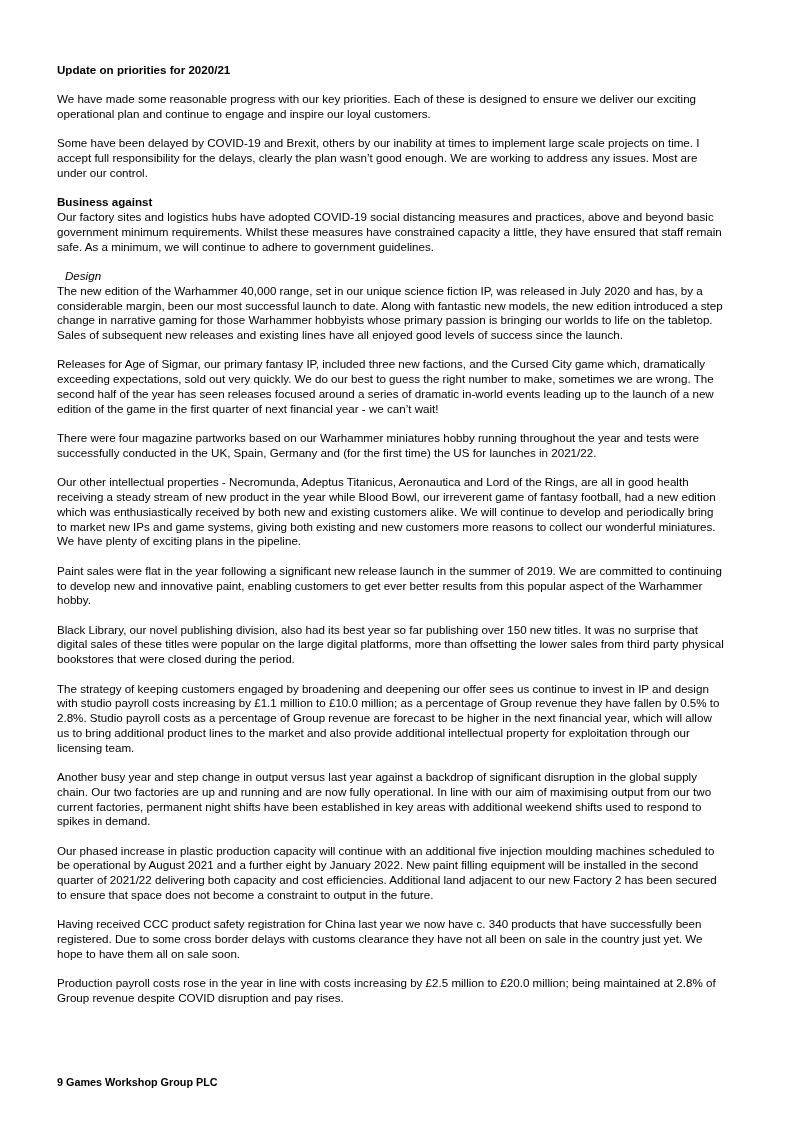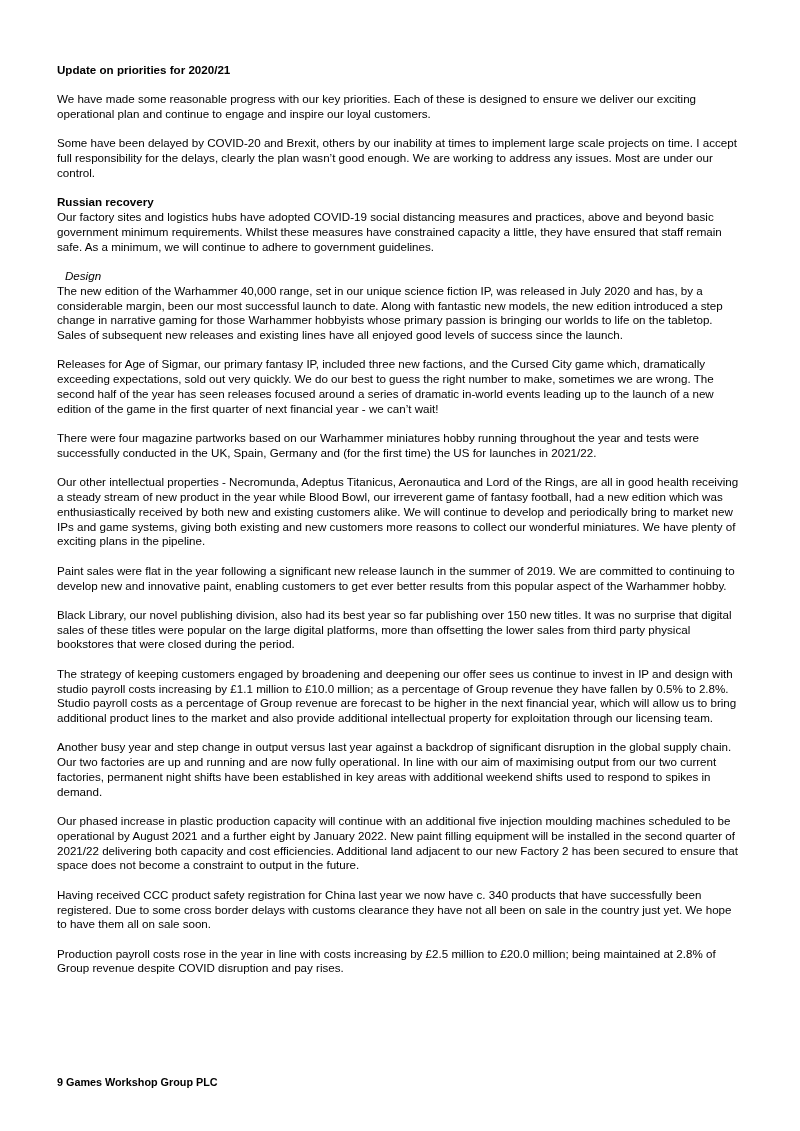--- a/index.html
+++ b/index.html
@@ -7,21 +7,21 @@
     padding: 0;
     background: #ffffff;
   }
   .page {
     position: relative;
     width: 800px;
     height: 1131px;
     margin: 0 auto;
     background: #ffffff;
     box-sizing: border-box;
-    padding: 63px 59px 0 57px;
+    padding: 63px 74px 0 57px;
     font-family: "Liberation Sans", "DejaVu Sans", sans-serif;
     font-size: 11.6px;
     line-height: 14.8px;
     color: #000000;
   }
   .page p {
     margin: 0 0 14.5px 0;
   }
   .h-bold {
     font-weight: bold;
@@ -48,23 +48,23 @@
 </style>
 </head>
 <body>
 
 <div class="page">
 
   <h3 class="h-bold">Update on priorities for 2020/21</h3>
 
   <p>We have made some reasonable progress with our key priorities. Each of these is designed to ensure we deliver our exciting operational plan and continue to engage and inspire our loyal customers.</p>
 
-  <p>Some have been delayed by COVID-20 and Brexit, others by our inability at times to implement large scale projects on time. I accept full responsibility for the delays, clearly the plan wasn’t good enough. We are working to address any issues. Most are under our control.</p>
+  <p>Some have been delayed by COVID-19 and Brexit, others by our inability at times to implement large scale projects on time. I accept full responsibility for the delays, clearly the plan wasn’t good enough. We are working to address any issues. Most are under our control.</p>
 
-  <h3 class="h-bold attached">Russian recovery</h3>
+  <h3 class="h-bold attached">Business against</h3>
   <p>Our factory sites and logistics hubs have adopted COVID-19 social distancing measures and practices, above and beyond basic government minimum requirements. Whilst these measures have constrained capacity a little, they have ensured that staff remain safe. As a minimum, we will continue to adhere to government guidelines.</p>
 
   <h4 class="h-italic attached">Design</h4>
   <p>The new edition of the Warhammer 40,000 range, set in our unique science fiction IP, was released in July 2020 and has, by a considerable margin, been our most successful launch to date. Along with fantastic new models, the new edition introduced a step change in narrative gaming for those Warhammer hobbyists whose primary passion is bringing our worlds to life on the tabletop. Sales of subsequent new releases and existing lines have all enjoyed good levels of success since the launch.</p>
 
   <p>Releases for Age of Sigmar, our primary fantasy IP, included three new factions, and the Cursed City game which, dramatically exceeding expectations, sold out very quickly. We do our best to guess the right number to make, sometimes we are wrong. The second half of the year has seen releases focused around a series of dramatic in-world events leading up to the launch of a new edition of the game in the first quarter of next financial year - we can’t wait!</p>
 
 
   <p>There were four magazine partworks based on our Warhammer miniatures hobby running throughout the year and tests were successfully conducted in the UK, Spain, Germany and (for the first time) the US for launches in 2021/22.</p>
 

